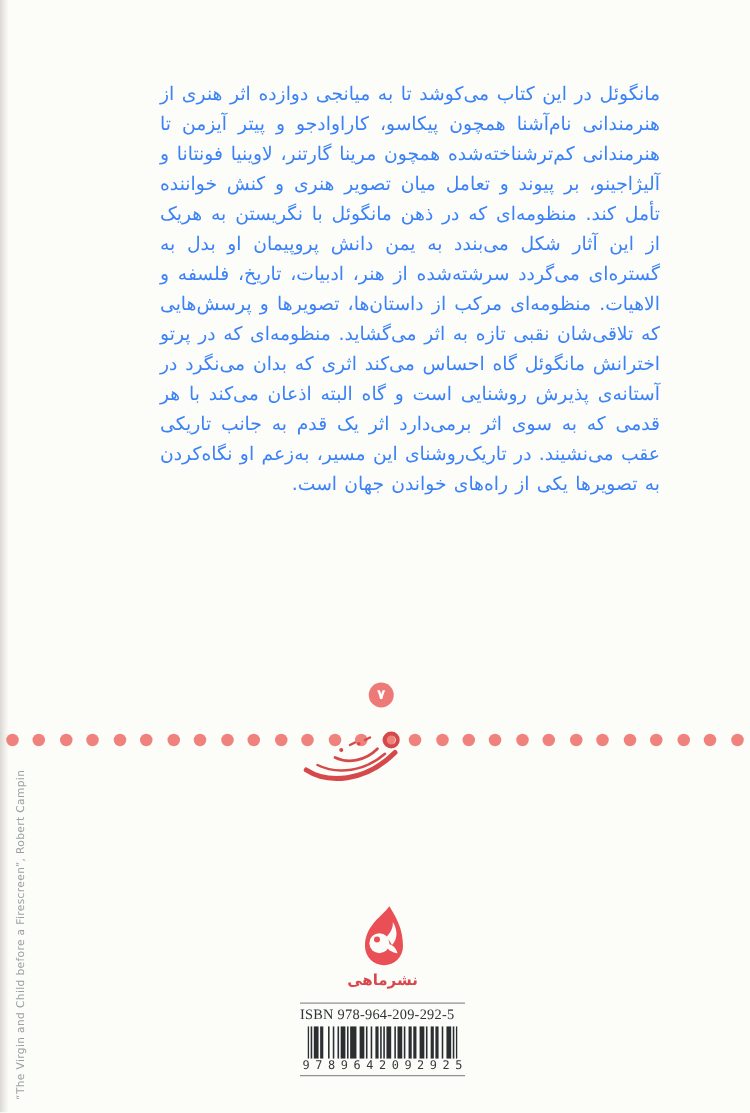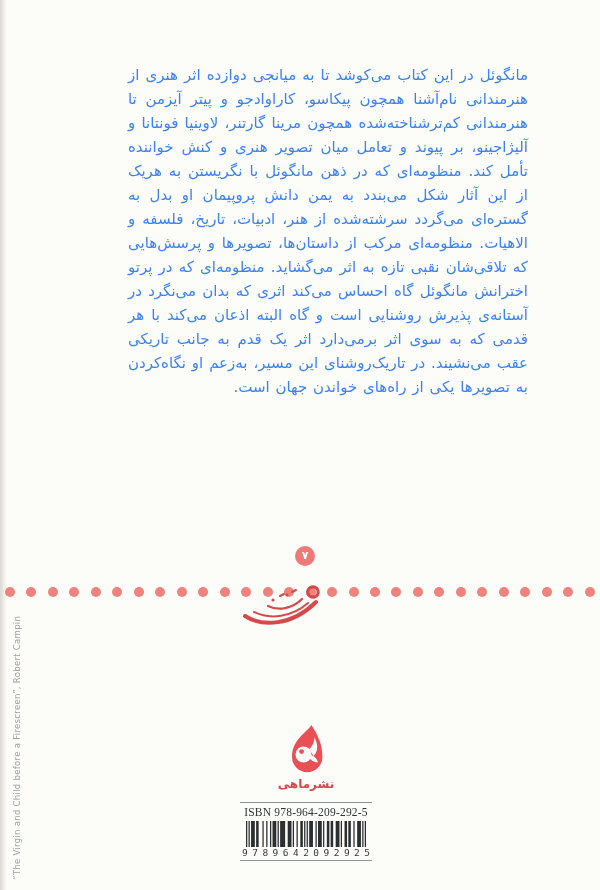--- a/index.html
+++ b/index.html
@@ -47,21 +47,20 @@
   }
   .publisher-logo{position:absolute;left:289px;top:724px;width:36px;height:53px;}
   .publisher-name{
     position:absolute;left:276px;top:777px;width:60px;
     text-align:center;direction:rtl;
     color:#d8474b;font-size:12px;font-weight:bold;line-height:14px;
   }
   .isbn-box{
     position:absolute;left:240px;top:802px;width:132px;
     border-top:1px solid #8d9294;
-    text-align:center;
   }
   .isbn-label{
     font-family:"Liberation Serif","DejaVu Serif",serif;
     font-size:11.5px;color:#2e3336;line-height:16px;margin-top:1px;
     letter-spacing:0.2px;white-space:nowrap;
   }
   .barcode{display:block;margin:1px auto 0;width:120px;height:26px;}
   .barcode-digits{
     width:132px;height:11px;margin-top:0;
     display:flex;justify-content:space-between;align-items:center;

